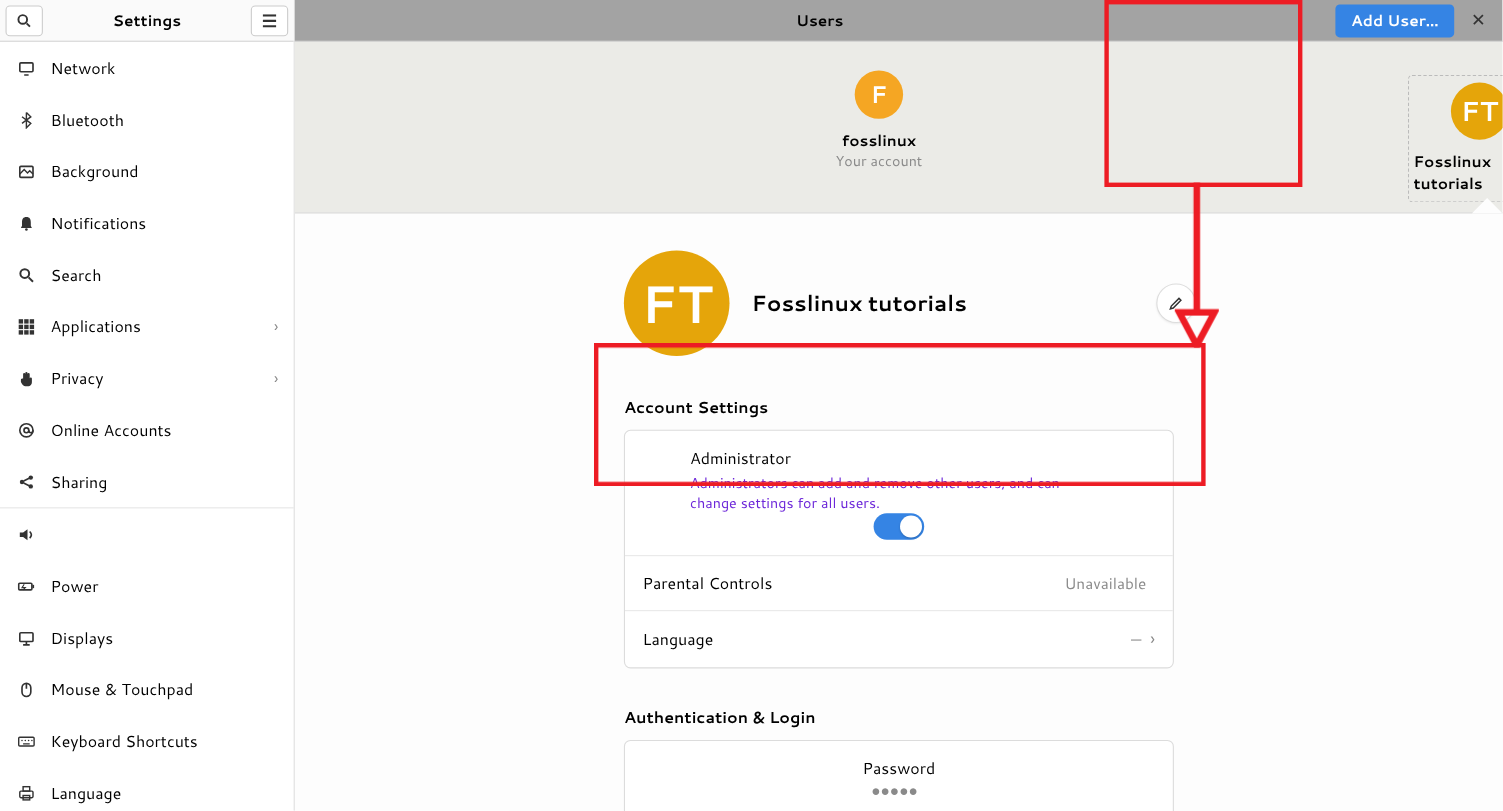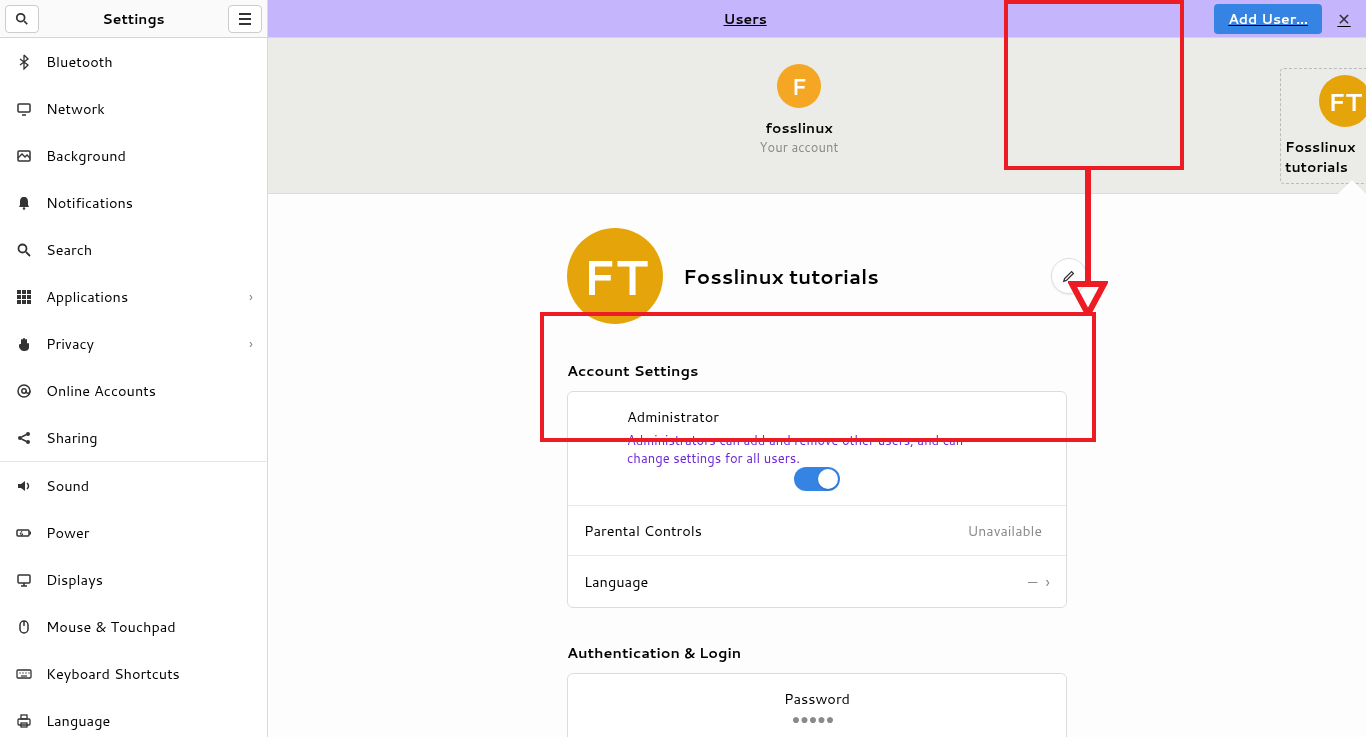--- a/index.html
+++ b/index.html
@@ -12,21 +12,21 @@
   .sidebar-title { flex: 1; text-align: center; font-weight: 700; font-size: 14px; }
   .sidebar-list { flex: 1; overflow-y: auto; }
   .sidebar-item { display: flex; align-items: center; height: 47px; padding: 0 14px; cursor: pointer; font-size: 14.5px; }
   .sidebar-item .icon { width: 20px; height: 20px; display: flex; align-items: center; justify-content: center; margin-right: 12px; color: #333; }
   .sidebar-item .label { flex: 1; }
   .sidebar-item .chev { color: #888; }
   .sidebar-group-sep { border-top: 1px solid #e6e6e6; }
   
   
   .main { flex: 1; display: flex; flex-direction: column; height: 100%; background: #fdfdfd; position: relative; }
-  .main-header { height: 38px; display: flex; align-items: center; border-bottom: 1px solid #d5d5d5; background: #c4b5fd; padding: 16px 8px; text-decoration: underline; }
+  .main-header { height: 38px; display: flex; align-items: center; border-bottom: 1px solid #d5d5d5; background: #a3a3a3; padding: 16px 8px; }
   .main-title { flex: 1; text-align: center; font-weight: 700; font-size: 14px; }
   .add-user-btn { background: #3584e4; color: #fff; border: none; border-radius: 4px; padding: 5px 14px; font-size: 14px; font-weight: 600; cursor: pointer; margin-right: 8px; }
   .close-x { width: 28px; text-align: center; font-size: 16px; cursor: pointer; color: #333; }
 
   
   .users-strip { height: 156px; background: #ebebe7; border-bottom: 1px solid #ddd; display: flex; align-items: flex-start; padding-top: 26px; position: relative; }
   .user-tile { display: flex; flex-direction: column; align-items: center; width: 130px; position: absolute; }
   .user-tile.selected-tile { border: 1px dashed #bbb; border-radius: 4px; padding: 6px 4px; }
   .avatar { border-radius: 50%; display: flex; align-items: center; justify-content: center; color: #fff; font-weight: 600; }
   .avatar.small { width: 44px; height: 44px; font-size: 22px; }
@@ -85,33 +85,33 @@
           <line x1="1" y1="1" x2="13" y2="1" stroke="#333" stroke-width="2"></line>
           <line x1="1" y1="6" x2="13" y2="6" stroke="#333" stroke-width="2"></line>
           <line x1="1" y1="11" x2="13" y2="11" stroke="#333" stroke-width="2"></line>
         </svg>
     </div>
   </div>
   <div class="sidebar-list">
     <div class="sidebar-item">
         <span class="icon">
           <svg width="16" height="16" viewBox="0 0 16 16">
-            <path d="M8 1 L12 5 L8 8 L12 11 L8 15 V1 M4 5 L12 11 M4 11 L12 5" fill="none" stroke="#333" stroke-width="1.3"></path>
-          </svg>
-        </span>
-        <span class="label">Bluetooth</span>
-      </div>
-    <div class="sidebar-item">
-        <span class="icon">
-          <svg width="16" height="16" viewBox="0 0 16 16">
             <rect x="2" y="3" width="12" height="8" rx="1" fill="none" stroke="#333" stroke-width="1.5"></rect>
             <line x1="6" y1="14" x2="10" y2="14" stroke="#333" stroke-width="1.5"></line>
           </svg>
         </span>
         <span class="label">Network</span>
+      </div>
+    <div class="sidebar-item">
+        <span class="icon">
+          <svg width="16" height="16" viewBox="0 0 16 16">
+            <path d="M8 1 L12 5 L8 8 L12 11 L8 15 V1 M4 5 L12 11 M4 11 L12 5" fill="none" stroke="#333" stroke-width="1.3"></path>
+          </svg>
+        </span>
+        <span class="label">Bluetooth</span>
       </div>
     <div class="sidebar-item">
         <span class="icon">
           <svg width="16" height="16" viewBox="0 0 16 16">
             <rect x="2" y="3" width="12" height="10" rx="1" fill="none" stroke="#333" stroke-width="1.5"></rect>
             <path d="M2 10 L6 6 L9 9 L11 7 L14 10" fill="none" stroke="#333" stroke-width="1.3"></path>
           </svg>
         </span>
         <span class="label">Background</span>
       </div>
@@ -182,21 +182,20 @@
         <span class="label">Sharing</span>
       </div>
     <div class="sidebar-group-sep"></div>
     <div class="sidebar-item">
         <span class="icon">
           <svg width="16" height="16" viewBox="0 0 16 16">
             <path d="M2 6 H5 L9 3 V13 L5 10 H2 Z" fill="#333"></path>
             <path d="M11 5 Q14 8 11 11" fill="none" stroke="#333" stroke-width="1.5"></path>
           </svg>
         </span>
-        <span class="label">Sound</span>
       </div>
     <div class="sidebar-item">
         <span class="icon">
           <svg width="16" height="16" viewBox="0 0 16 16">
             <rect x="1" y="5" width="12" height="6" rx="1" fill="none" stroke="#333" stroke-width="1.5"></rect>
             <rect x="13.5" y="6.5" width="1.5" height="3" fill="#333"></rect>
             <path d="M6 6 L4 9 H7 L5 11" fill="none" stroke="#333" stroke-width="1"></path>
           </svg>
         </span>
         <span class="label">Power</span>

